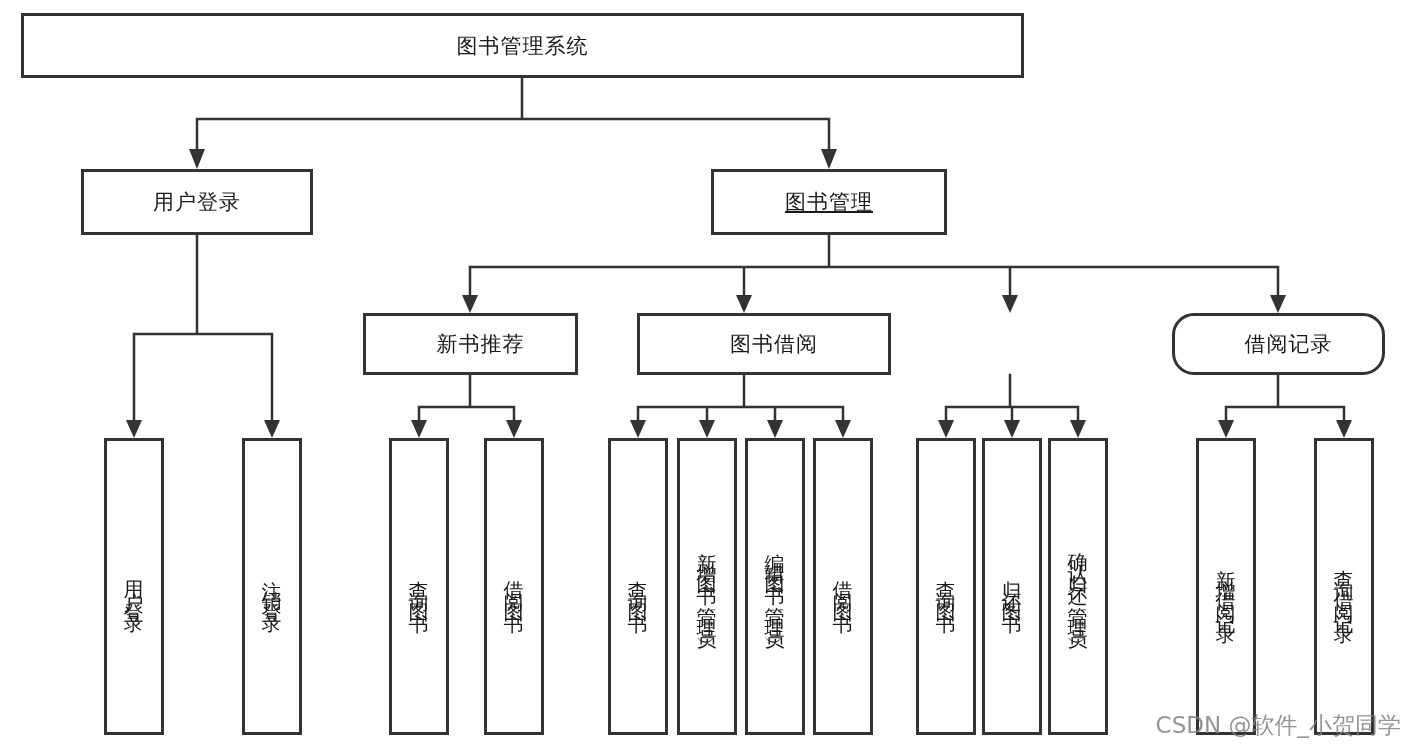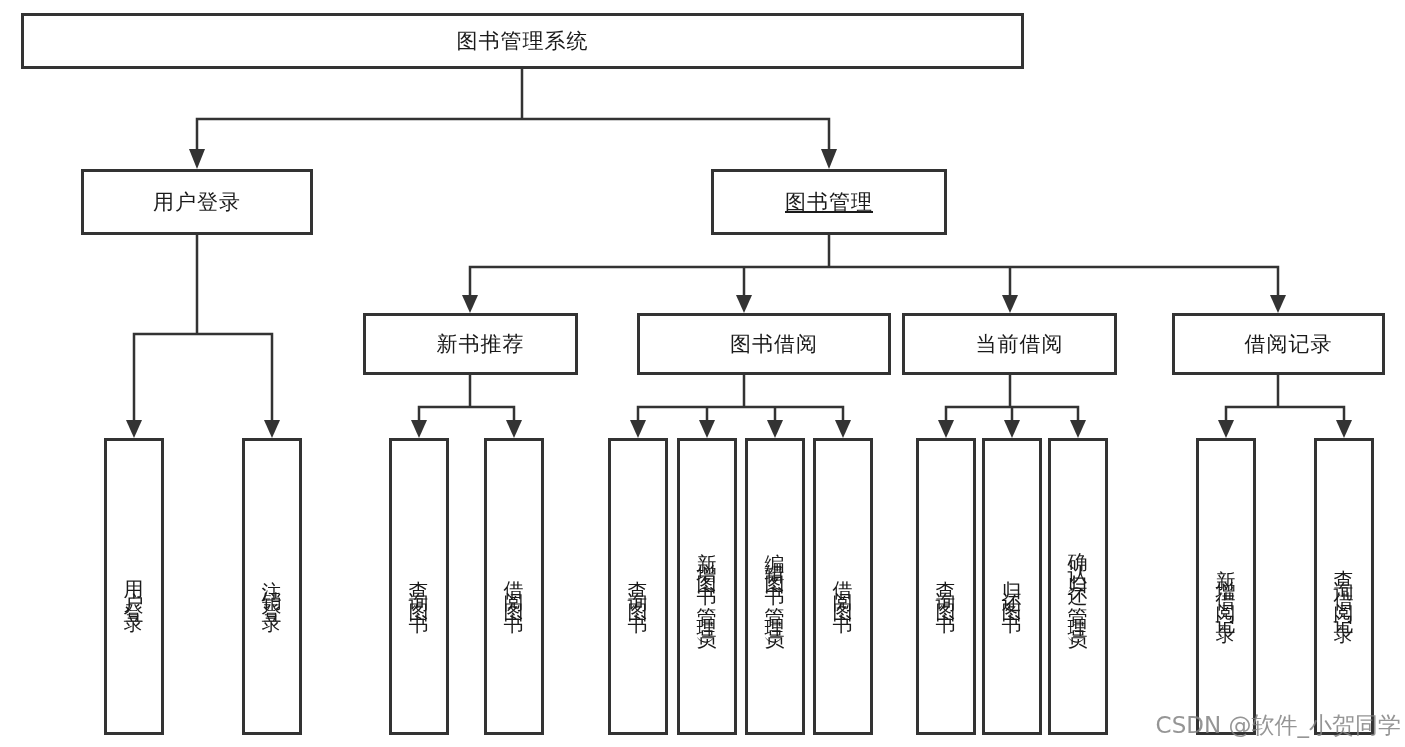--- a/index.html
+++ b/index.html
@@ -30,28 +30,28 @@
     display: flex;
     align-items: center;
     justify-content: center;
     color: #1a1a1a;
   }
   .hlabel {
     font-size: 21px;
     letter-spacing: 1px;
     white-space: nowrap;
   }
-  .root-box   { left: 21px;  top: 13px;  width: 1003px; height: 56px; }
+  .root-box   { left: 21px;  top: 13px;  width: 1003px; height: 65px; }
   .box-user-login { left: 81px;  top: 169px; width: 232px; height: 66px; }
   .box-book-mgmt  { left: 711px; top: 169px; width: 236px; height: 66px; text-decoration: underline; }
   .lvl3 { top: 313px; height: 62px; padding-left: 20px; }
   .box-new-books { left: 363px;  width: 215px; }
   .box-borrow    { left: 637px;  width: 254px; }
   .box-current   { left: 902px;  width: 215px; }
-  .box-records   { left: 1172px; width: 213px; }
+  .box-records   { left: 1172px; width: 213px; border-radius: 22px; }
   .leaf { top: 438px; width: 60px; height: 297px; }
   .vtext {
     writing-mode: vertical-rl;
     text-orientation: mixed;
     font-size: 20px;
     line-height: 1;
     letter-spacing: 11px;
     white-space: nowrap;
   }
   .leaf-login    { left: 104px; }
@@ -126,23 +126,20 @@
   <div class="node box-book-mgmt">
     <span class="hlabel">图书管理</span>
   </div>
 
   <div class="node lvl3 box-new-books">
     <span class="hlabel">新书推荐</span>
   </div>
   <div class="node lvl3 box-borrow">
     <span class="hlabel">图书借阅</span>
   </div>
-  <div class="node lvl3 box-current">
-    <span class="hlabel">当前借阅</span>
-  </div>
   <div class="node lvl3 box-records">
     <span class="hlabel">借阅记录</span>
   </div>
 
   <div class="node leaf leaf-login">
     <span class="vtext">用户登录</span>
   </div>
   <div class="node leaf leaf-logout">
     <span class="vtext">注销登录</span>
   </div>

